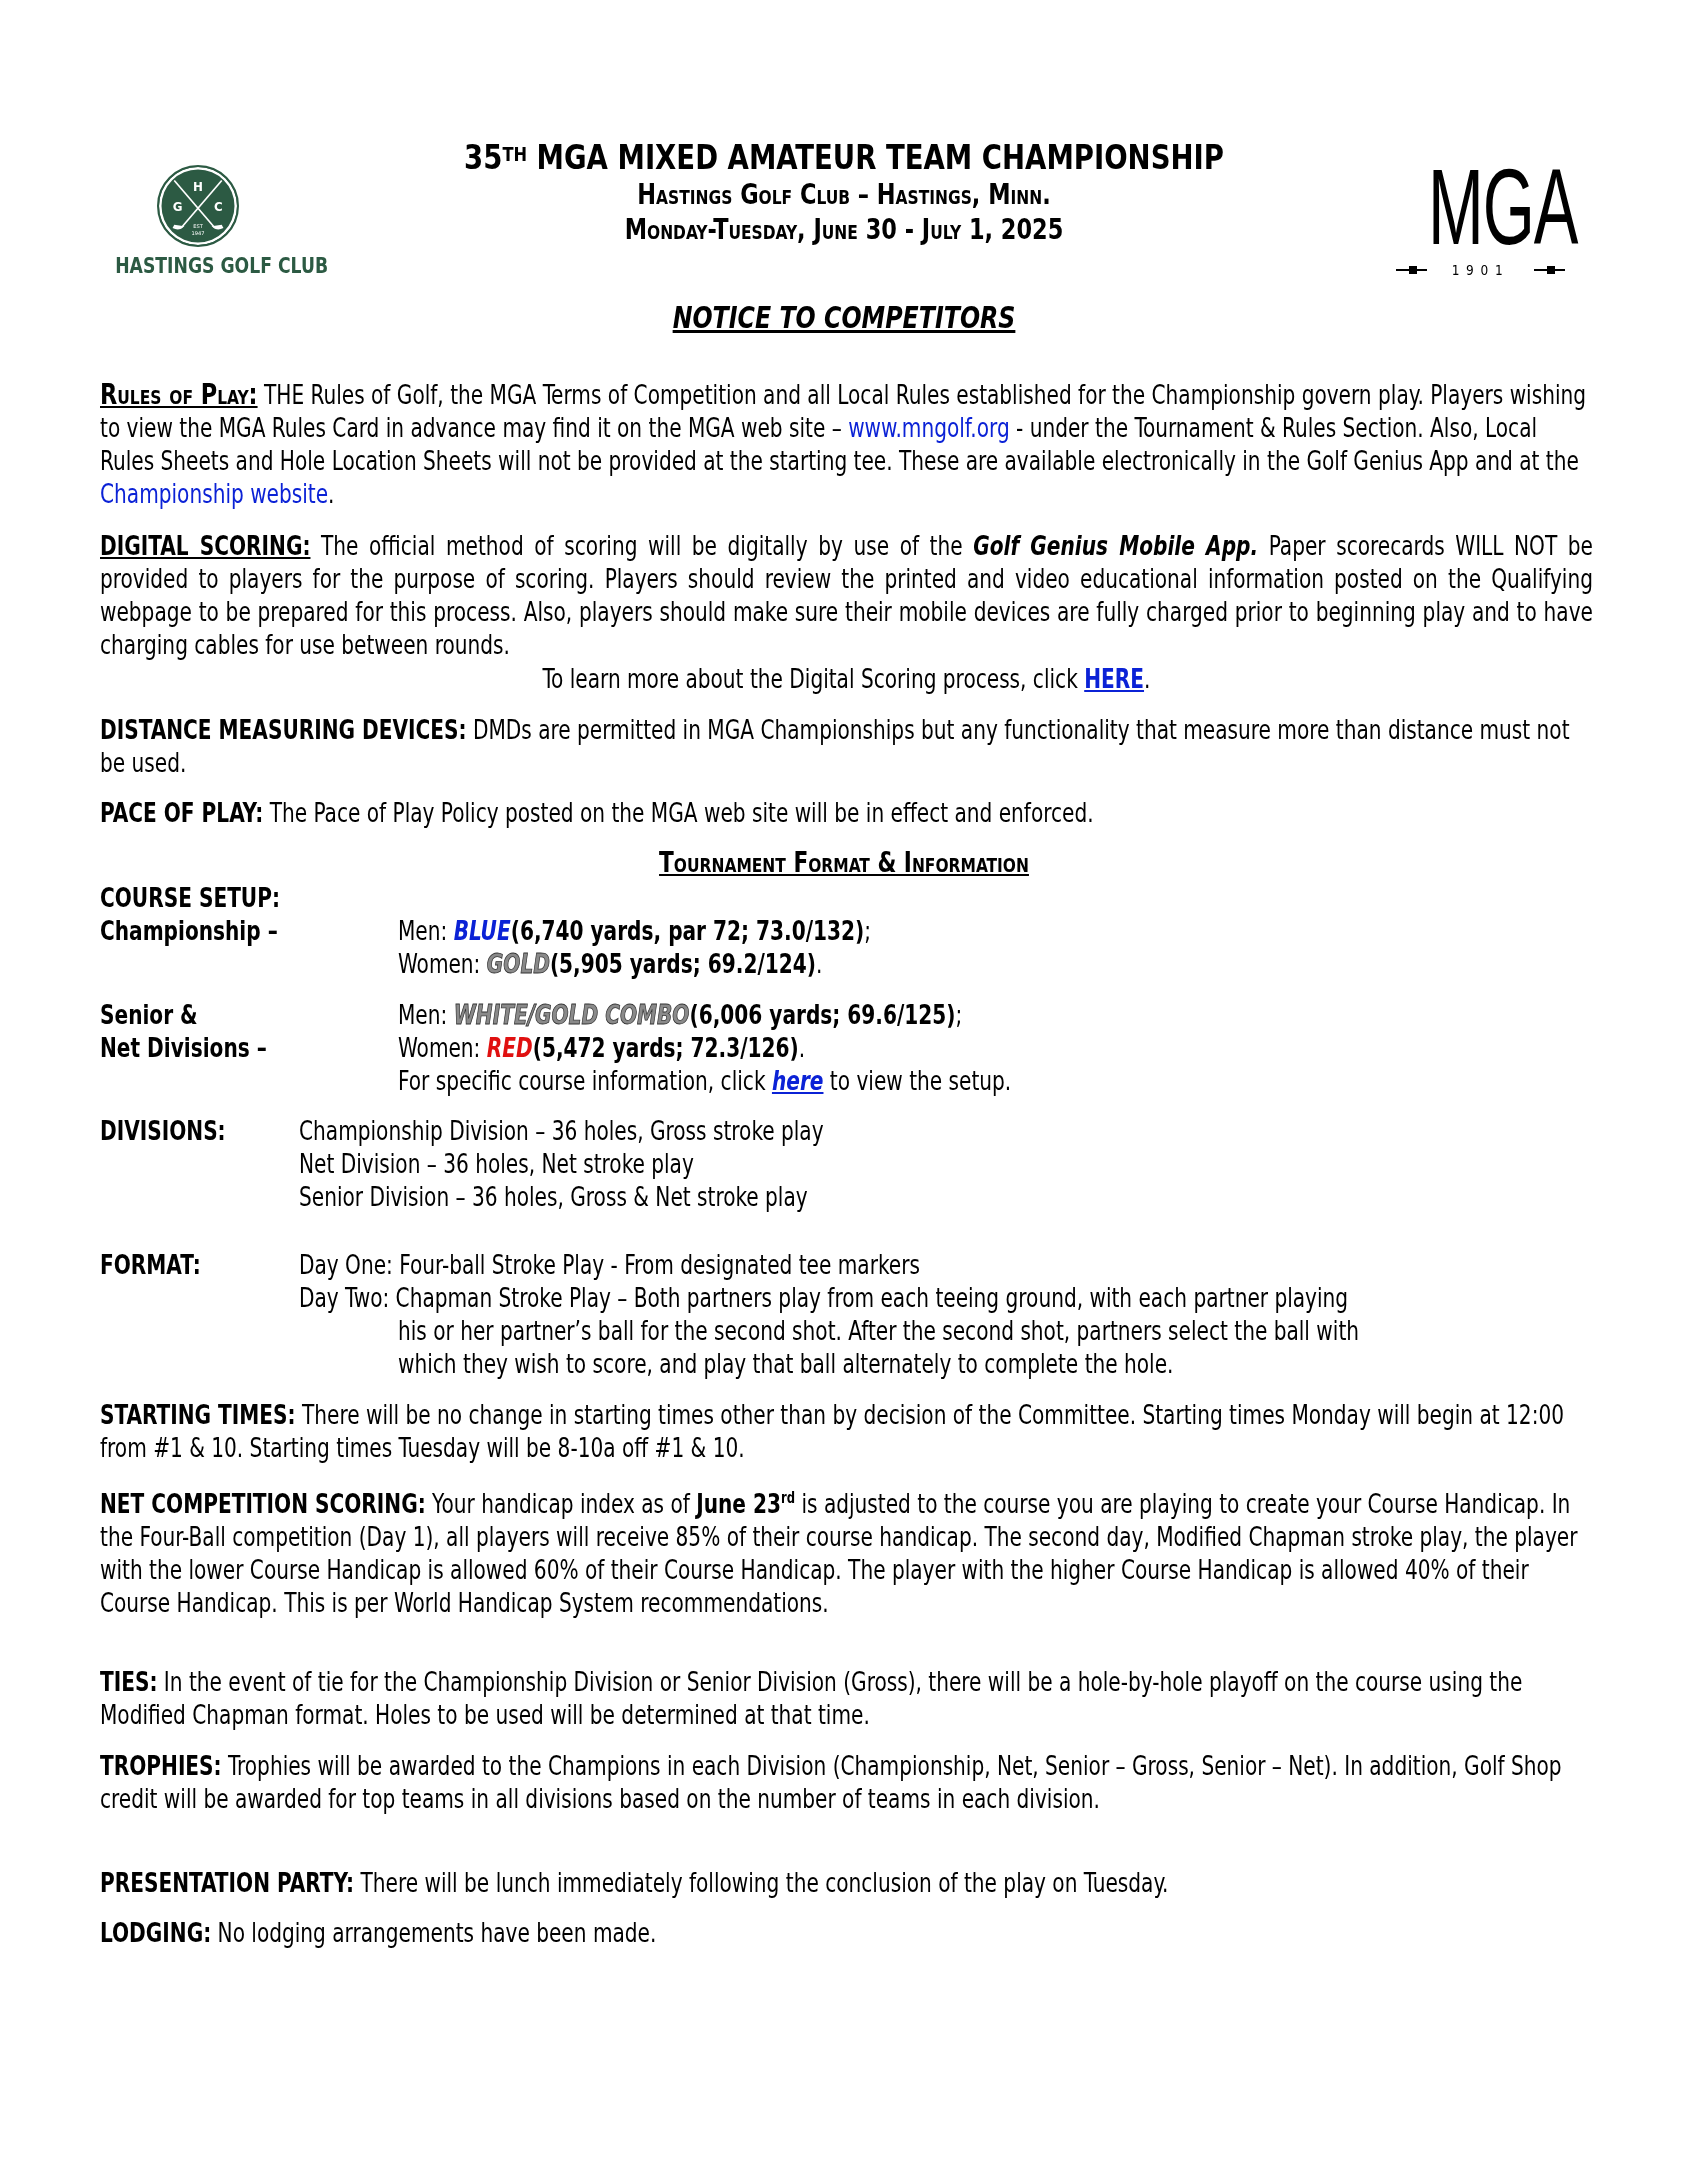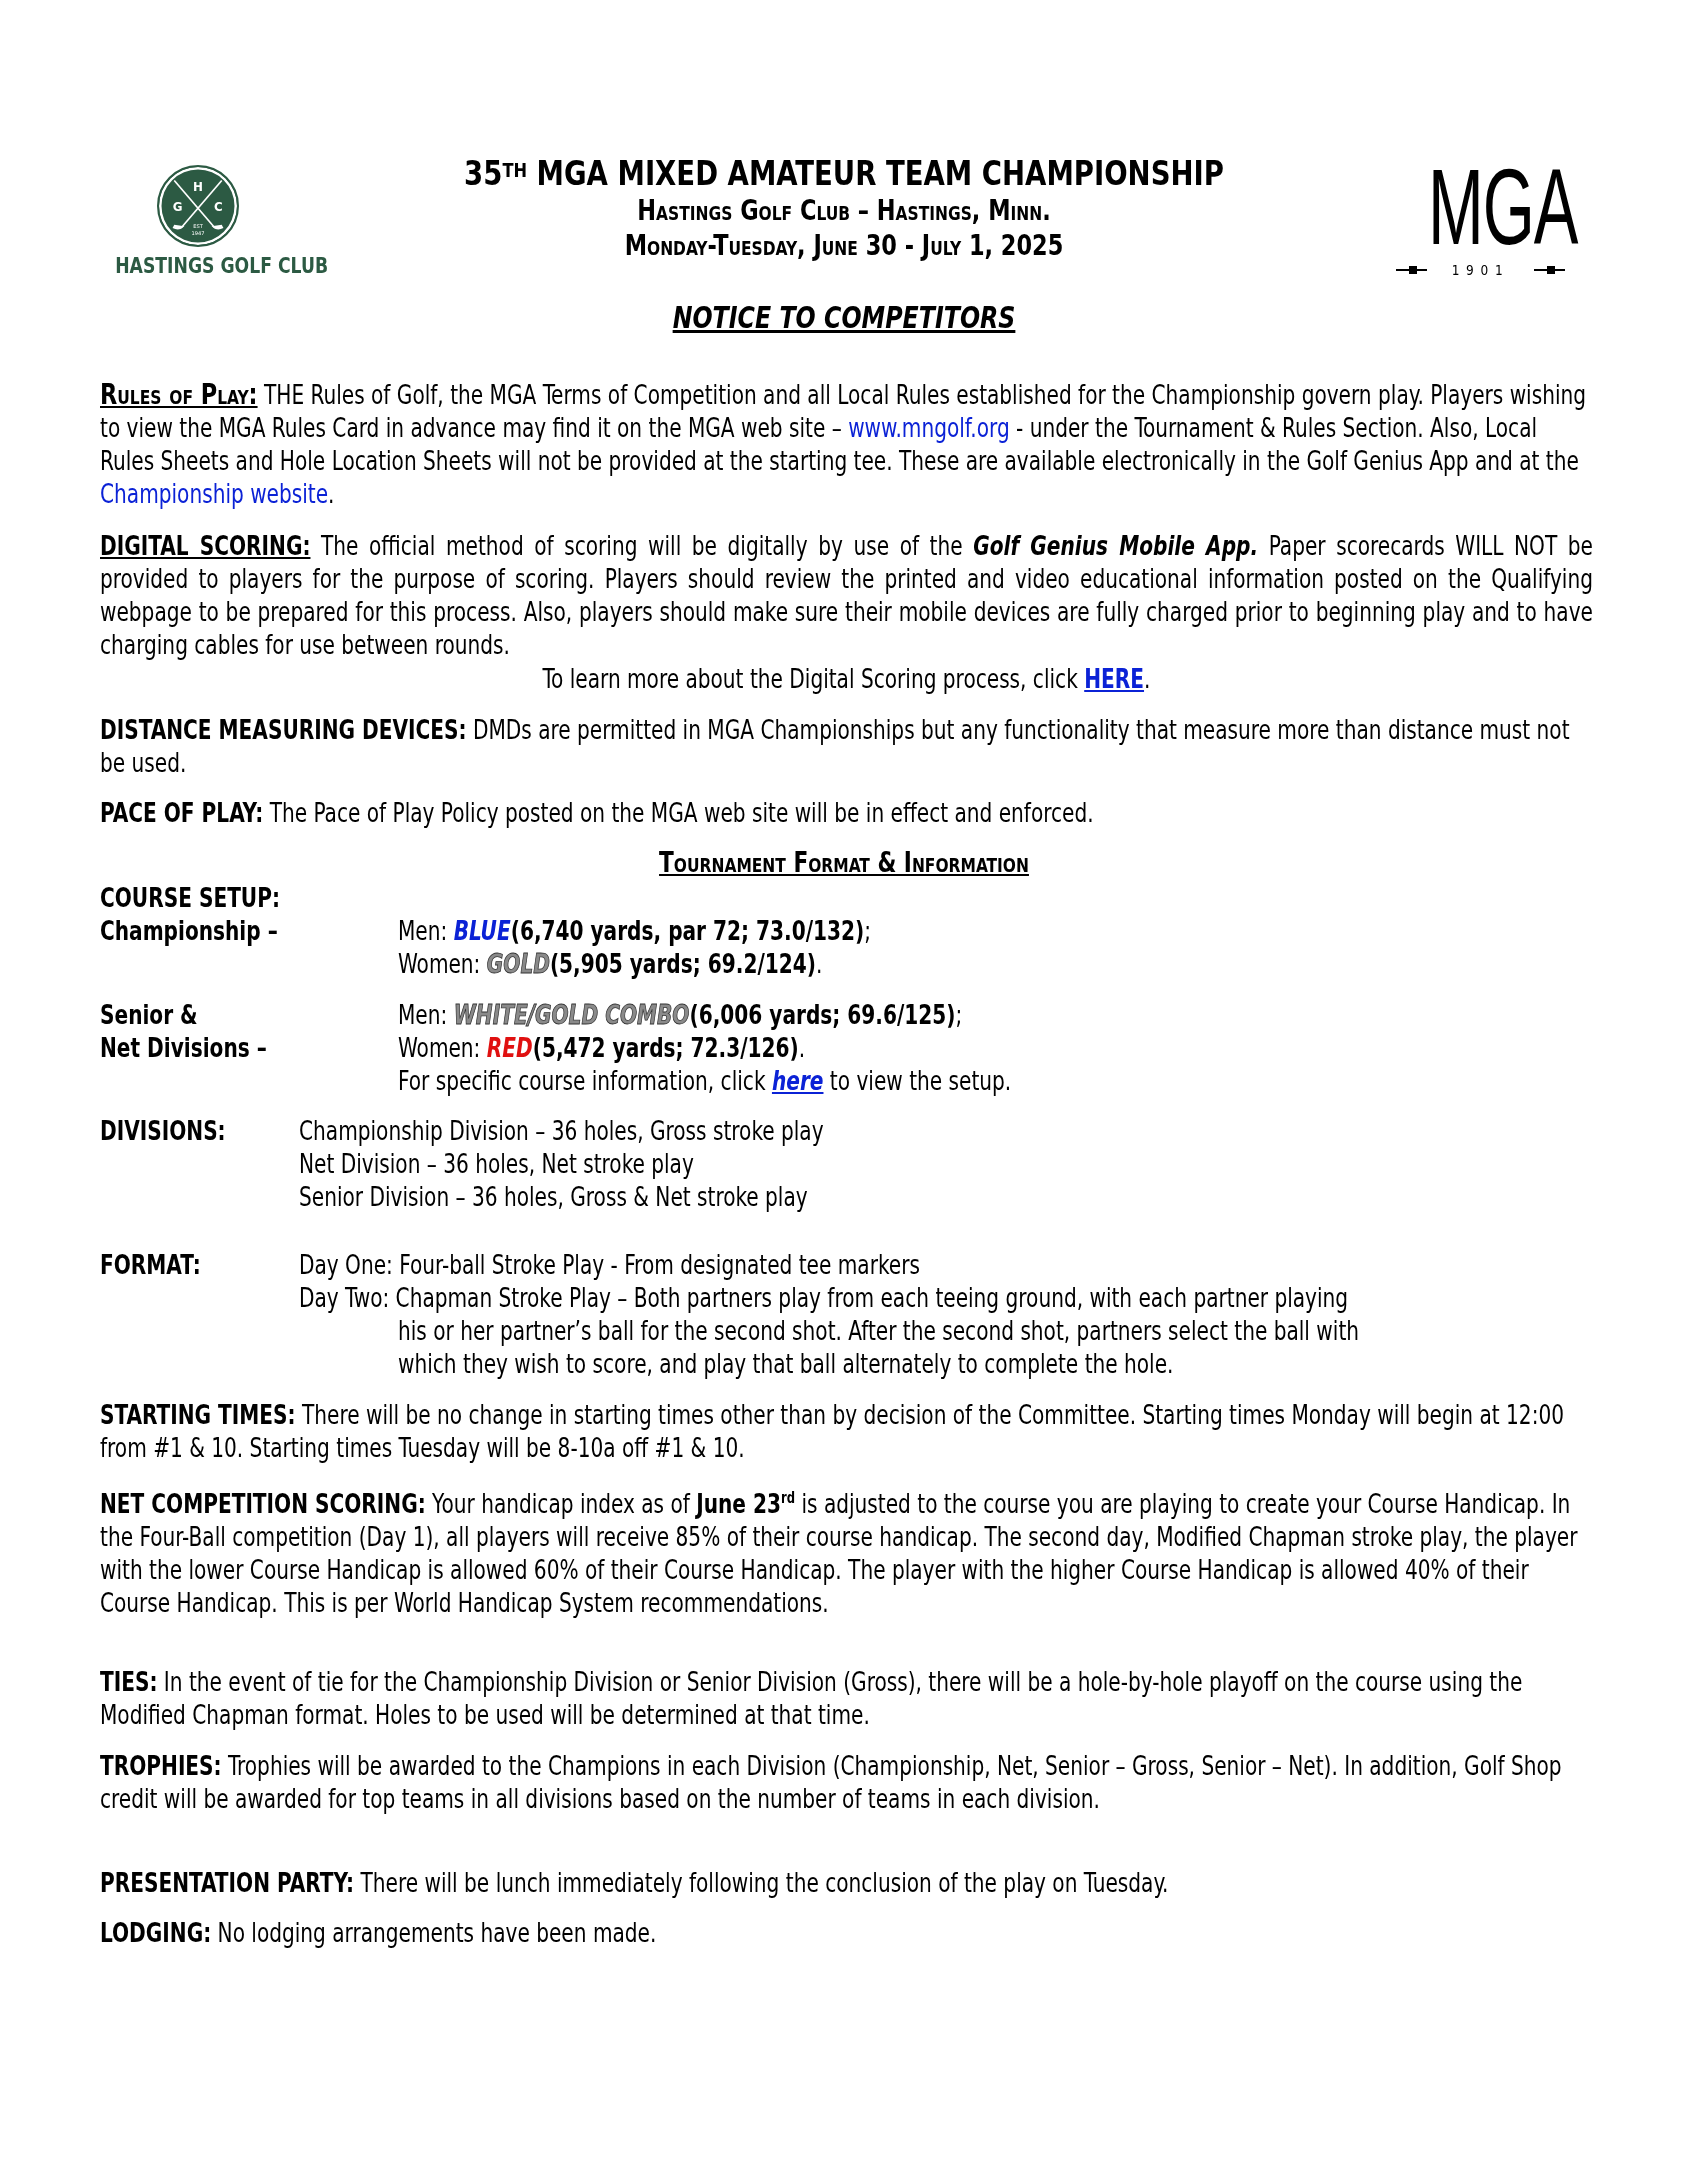--- a/index.html
+++ b/index.html
@@ -16,21 +16,21 @@
   .club-name { font-family:"DejaVu Sans", sans-serif; font-weight:bold; color:#2c5a43;
                font-size:21px; letter-spacing:0px; margin-top:6.7px; transform:scaleX(0.82); transform-origin:center; white-space:nowrap; }
 
   .logo-right { position:absolute; left:1396px; top:156px; width:169px; text-align:center; }
   .mga-letters { font-family:"Liberation Sans Narrow","Liberation Sans", sans-serif; font-size:108px; line-height:101px;
                  letter-spacing:-1.7px; transform:scaleX(0.62); transform-origin:center; font-weight:normal; }
   .mga-year { display:flex; align-items:center; justify-content:space-between; gap:25px; margin-top:5px; font-size:13.5px; letter-spacing:6.7px; }
   .mga-line { width:35px; height:2.5px; background:#000; position:relative; }
   .mga-line::after { content:""; position:absolute; left:12.7px; top:-2.5px; width:8.4px; height:7.6px; background:#000; }
 
-  .title-block { position:absolute; left:321px; top:153px; width:1046px; text-align:center; }
+  .title-block { position:absolute; left:321px; top:137px; width:1046px; text-align:center; }
   .t1 { font-weight:bold; font-size:34px; line-height:40px; transform:scaleX(0.9); transform-origin:center; white-space:nowrap; }
   .t1 sup { font-size:20px; vertical-align:top; position:relative; top:-3.4px; }
   .t2, .t3 { font-weight:bold; font-size:29px; line-height:35px; font-variant:small-caps; transform:scaleX(0.86); transform-origin:center; white-space:nowrap; }
   .notice { position:absolute; left:321px; top:299px; width:1046px; text-align:center;
             font-weight:bold; font-style:italic; font-size:31px; text-decoration:underline;
             transform:scaleX(0.85); transform-origin:center; white-space:nowrap; }
 
   
   .p { position:absolute; left:100px; width:1493px; font-size:26px; line-height:33px;
        transform:scaleX(0.86); transform-origin:left top; width:1736px; }

